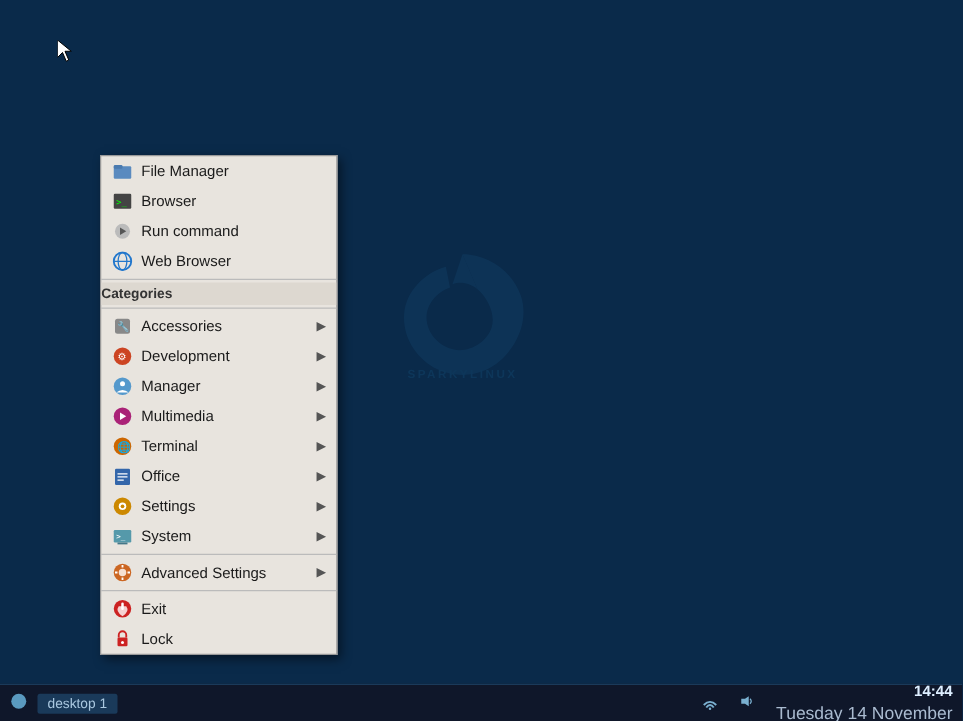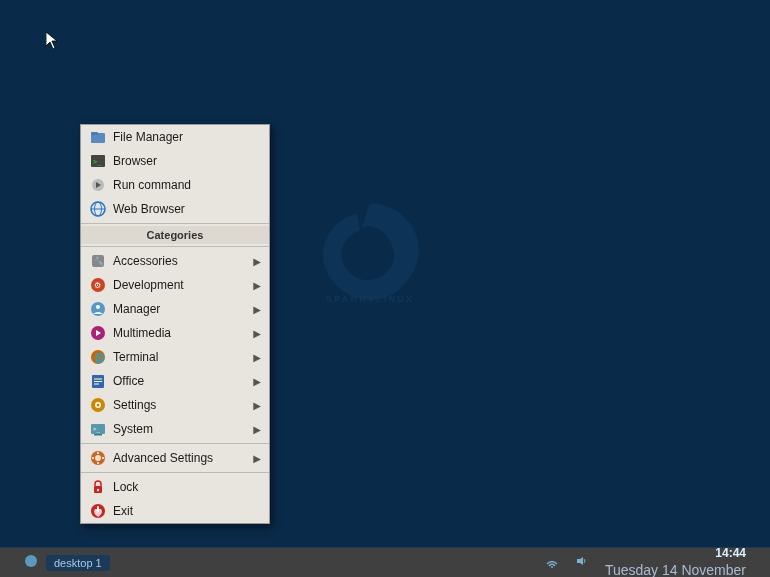--- a/index.html
+++ b/index.html
@@ -29,26 +29,26 @@
       width: 160px;
       height: 120px;
       opacity: 0.25;
     }
 
     
     .taskbar {
       position: absolute;
       bottom: 0; left: 0; right: 0;
       height: 30px;
-      background: #404040;
+      background: #0f172a;
       border-top: 1px solid #1a3a5a;
       display: flex;
       align-items: center;
       justify-content: space-between;
-      padding: 0 24px;
+      padding: 0 8px;
       z-index: 100;
     }
 
     .taskbar-left {
       display: flex;
       align-items: center;
       gap: 8px;
     }
 
     .taskbar-right {
@@ -118,21 +118,20 @@
       color: #555;
     }
 
     .menu-separator {
       height: 1px;
       background: #bbb;
       margin: 2px 0;
     }
 
     .menu-category-header {
-      text-align: center;
       font-size: 11px;
       color: #333;
       font-weight: bold;
       padding: 3px 0;
       background: #ddd8d0;
     }
 
     
     .icon-filemanager { color: #5a8abf; }
     .icon-terminal { color: #555; }
@@ -306,36 +305,36 @@
       </span>
       <span>Advanced Settings</span>
       <span class="arrow">▶</span>
     </div>
 
     <div class="menu-separator"></div>
 
     <div class="menu-item">
       <span class="item-icon">
         <svg width="16" height="16" viewBox="0 0 16 16">
+            <circle cx="8" cy="8" r="7" fill="#cc2222"></circle>
+            <path d="M8 4v4" stroke="#fff" stroke-width="2" stroke-linecap="round"></path>
+            <path d="M5 6 Q2 10 8 14 Q14 10 11 6" fill="#fff" opacity="0.8"></path>
+          </svg>
+      </span>
+      <span>Exit</span>
+    </div>
+    <div class="menu-item">
+      <span class="item-icon">
+        <svg width="16" height="16" viewBox="0 0 16 16">
             <rect x="4" y="7" width="8" height="7" rx="1" fill="#cc2222"></rect>
             <path d="M5 7V5a3 3 0 016 0v2" fill="none" stroke="#cc2222" stroke-width="1.5"></path>
             <circle cx="8" cy="11" r="1.2" fill="#fff"></circle>
           </svg>
       </span>
       <span>Lock</span>
-    </div>
-    <div class="menu-item">
-      <span class="item-icon">
-        <svg width="16" height="16" viewBox="0 0 16 16">
-            <circle cx="8" cy="8" r="7" fill="#cc2222"></circle>
-            <path d="M8 4v4" stroke="#fff" stroke-width="2" stroke-linecap="round"></path>
-            <path d="M5 6 Q2 10 8 14 Q14 10 11 6" fill="#fff" opacity="0.8"></path>
-          </svg>
-      </span>
-      <span>Exit</span>
     </div>
   </div>
 
   <svg class="cursor" viewBox="0 0 12 18" xmlns="http://www.w3.org/2000/svg">
     <path d="M0 0 L0 14 L4 10 L7 17 L9 16 L6 9 L11 9 Z" fill="white" stroke="black" stroke-width="0.8"></path>
   </svg>
 
   <div class="taskbar">
     <div class="taskbar-left">
       <span class="taskbar-icon">

